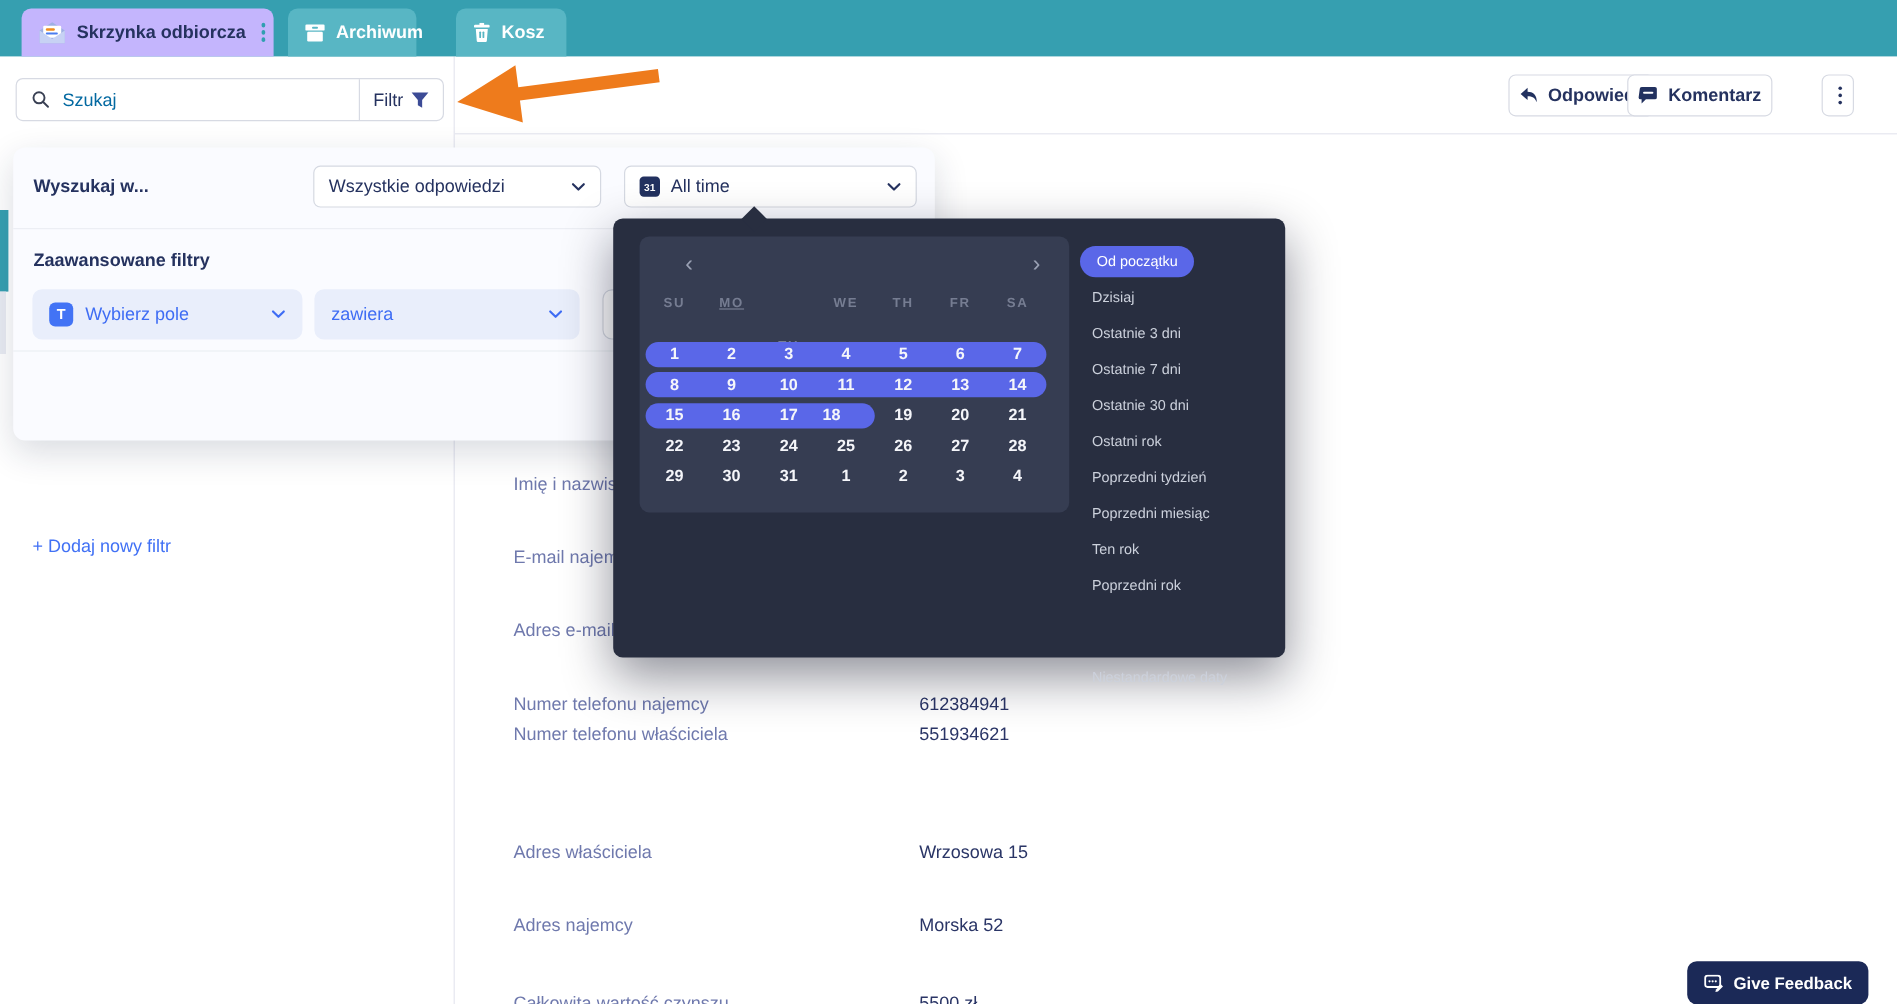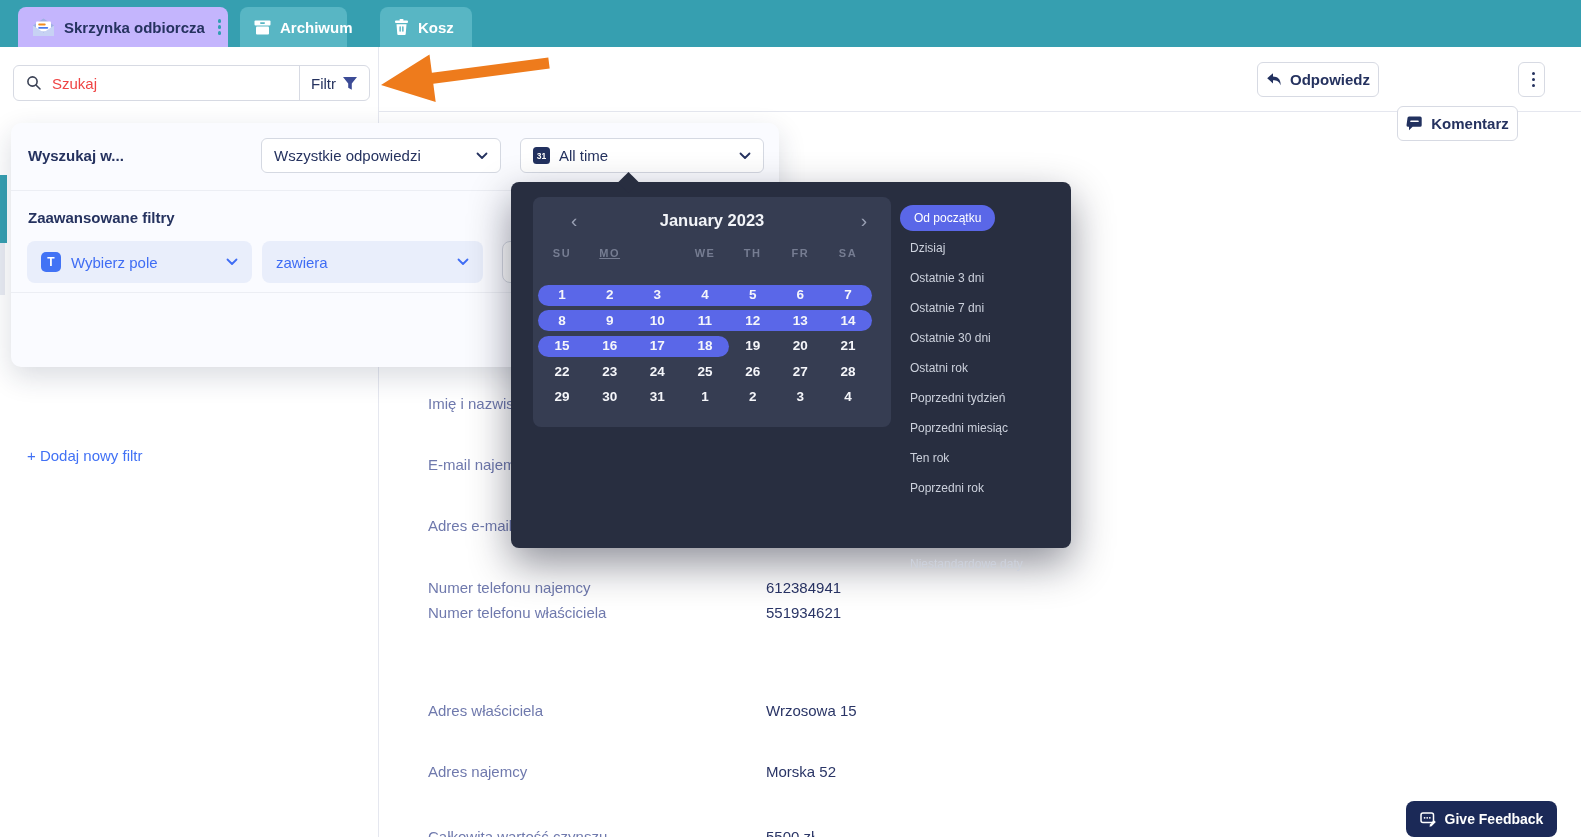--- a/index.html
+++ b/index.html
@@ -22,32 +22,32 @@
 
   
   .vdiv { position:absolute; left:378px; top:47px; width:1px; height:790px; background:#e5e7ef; z-index:1; }
   .hdiv { position:absolute; left:379px; top:111px; width:1202px; height:1px; background:#e5e7ef; z-index:1; }
   .sliver-teal { position:absolute; left:0; top:175px; width:7px; height:68px; background:#36a0b1; z-index:1; }
   .sliver-gray { position:absolute; left:0; top:243px; width:5px; height:52px; background:#e9ecf3; z-index:1; }
 
   
   .searchbox { position:absolute; left:13px; top:65px; width:357px; height:36px; background:#fff;
                border:1px solid #d7dae3; border-radius:6px; display:flex; align-items:center; z-index:2; }
-  .searchbox .ph { font-size:15px; color:#ef4444; margin-left:10px; flex:1; }
+  .searchbox .ph { font-size:15px; color:#0369a1; margin-left:10px; flex:1; }
   .searchbox .mag { margin-left:12px; display:flex; }
   .filtr { width:70px; height:100%; border-left:1px solid #d7dae3; display:flex; align-items:center;
            justify-content:center; gap:6px; cursor:pointer; }
   .filtr span { font-size:15px; color:#25325f; }
 
   
   .actbtn { position:absolute; top:62px; height:35px; background:#fff; border:1px solid #d7dae3;
             border-radius:6px; display:flex; align-items:center; justify-content:center; gap:8px;
             font-size:15px; font-weight:700; color:#25325f; cursor:pointer; z-index:2; }
   #btn-reply { left:1257px; width:122px; }
-  #btn-comment { left:1397px; width:121px;margin-top:44px; }
+  #btn-comment { left:1356px; width:121px; }
   #btn-more { left:1518px; width:27px; }
   #btn-more .dotcol i { background:#25325f; }
 
   
   .frow { position:absolute; height:20px; display:flex; align-items:center; z-index:1; }
   .flabel { position:absolute; left:428px; font-size:15px; color:#6f79ad; white-space:nowrap; }
   .fvalue { position:absolute; left:766px; font-size:15px; color:#2a3566; white-space:nowrap; }
 
   
   .fpanel { position:absolute; left:11px; top:123px; width:768px; height:244px; background:#fafbff;
@@ -266,21 +266,20 @@
     </div>
     <div class="val-input"></div>
     <div class="pdiv" style="top:169px;"></div>
     <div class="addlink">+ Dodaj nowy filtr</div>
   </div>
 
   <div class="popup">
     <div class="caret"></div>
     <div class="calpanel">
       <div class="cal-nav" id="nav-prev">‹</div>
-      <div class="cal-title">January 2023</div>
       <div class="cal-nav" id="nav-next">›</div>
       <div id="weekday-row">
           <span class="weekday" style="left: 11px;">SU</span>
           <span class="weekday" style="left: 58.7px; text-decoration: underline;">MO</span>
           <span class="weekday" style="left: 106.3px; margin-top: 36px;">TU</span>
           <span class="weekday" style="left: 154px;">WE</span>
           <span class="weekday" style="left: 201.7px;">TH</span>
           <span class="weekday" style="left: 249.3px;">FR</span>
           <span class="weekday" style="left: 297px;">SA</span>
         </div>
@@ -300,21 +299,21 @@
           <span class="day" style="left: 11px; top: 113.5px;">8</span>
           <span class="day" style="left: 58.7px; top: 113.5px;">9</span>
           <span class="day" style="left: 106.3px; top: 113.5px;">10</span>
           <span class="day" style="left: 154px; top: 113.5px;">11</span>
           <span class="day" style="left: 201.7px; top: 113.5px;">12</span>
           <span class="day" style="left: 249.3px; top: 113.5px;">13</span>
           <span class="day" style="left: 297px; top: 113.5px;">14</span>
           <span class="day" style="left: 11px; top: 139px;">15</span>
           <span class="day" style="left: 58.7px; top: 139px;">16</span>
           <span class="day" style="left: 106.3px; top: 139px;">17</span>
-          <span class="day" style="left: 154px; top: 139px;">18</span>
+          <span class="day" style="left: 142px; top: 139px;">18</span>
           <span class="day" style="left: 201.7px; top: 139px;">19</span>
           <span class="day" style="left: 249.3px; top: 139px;">20</span>
           <span class="day" style="left: 297px; top: 139px;">21</span>
           <span class="day" style="left: 11px; top: 164.5px;">22</span>
           <span class="day" style="left: 58.7px; top: 164.5px;">23</span>
           <span class="day" style="left: 106.3px; top: 164.5px;">24</span>
           <span class="day" style="left: 154px; top: 164.5px;">25</span>
           <span class="day" style="left: 201.7px; top: 164.5px;">26</span>
           <span class="day" style="left: 249.3px; top: 164.5px;">27</span>
           <span class="day" style="left: 297px; top: 164.5px;">28</span>

